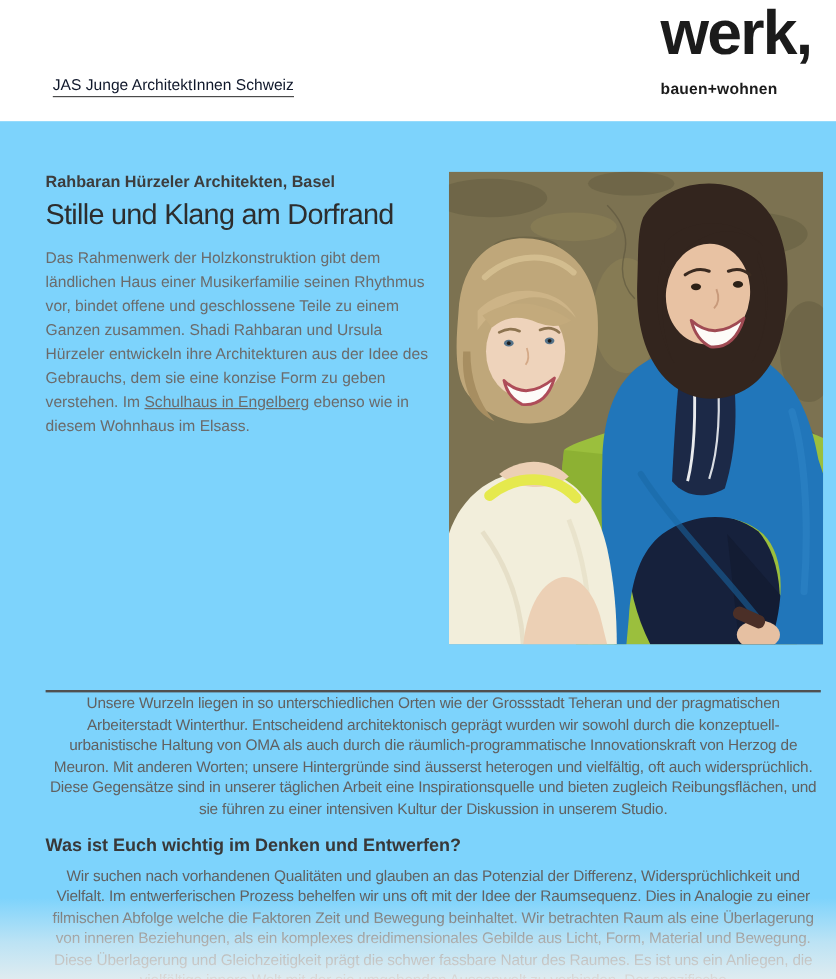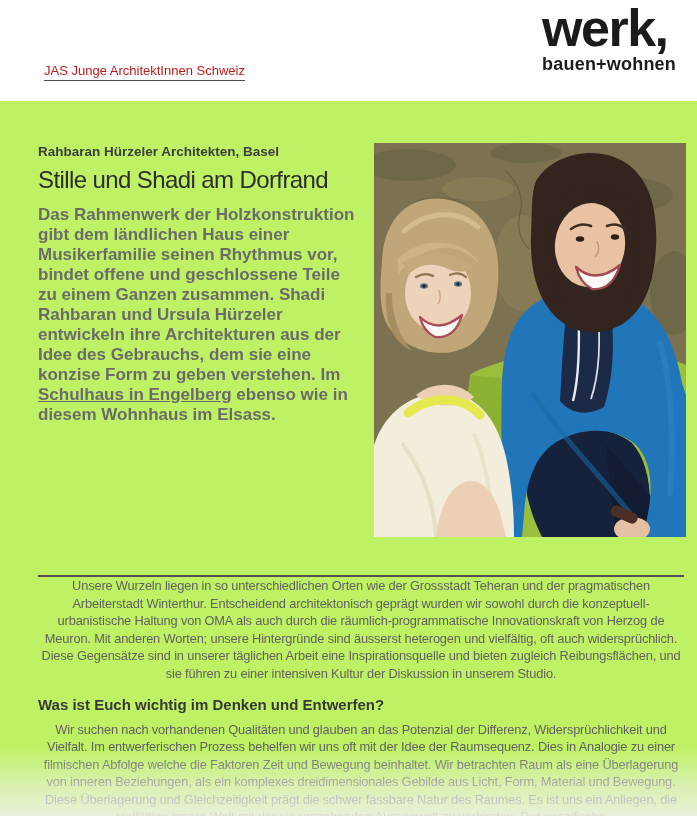--- a/index.html
+++ b/index.html
@@ -5,39 +5,39 @@
   html,body{margin:0;padding:0;background:#ffffff;}
   .page{
     position:relative;width:697px;height:816px;background:#ffffff;
     overflow:hidden;font-family:"Liberation Sans",sans-serif;
     -webkit-font-smoothing:antialiased;
   }
   
   .topbar{position:relative;height:101px;background:#ffffff;}
   .nav-link{
     position:absolute;left:44px;top:63px;
-    font-size:13px;color:#b91c1c;text-decoration:none;
+    font-size:13px;color:#0f172a;text-decoration:none;
     border-bottom:1px solid #4a4a4a;padding-bottom:2px;cursor:pointer;
   }
   .logo{position:absolute;right:21px;top:6px;color:#1b1b1b;cursor:pointer;text-align:left;}
   .logo-main{font-size:52px;font-weight:700;line-height:0.88;letter-spacing:-1.5px;}
-  .logo-sub{font-size:18px;font-weight:700;letter-spacing:0.2px;margin-top:2px;}
+  .logo-sub{font-size:13px;font-weight:700;letter-spacing:0.2px;margin-top:14px;}
   
   .content{
-    position:relative;height:715px;background:#bef264;
+    position:relative;height:715px;background:#7dd3fc;
     padding:42px 13px 0 38px;box-sizing:border-box;
   }
   .article-row{display:flex;gap:14px;align-items:flex-start;}
   .article-text{flex:0 0 322px;width:322px;}
   .kicker{font-size:13.5px;font-weight:700;color:#3d3d3d;margin:0 0 4px;line-height:1.3;}
   .title{
     font-size:24px;font-weight:500;color:#2d2d2d;margin:0 0 10px;
     letter-spacing:-0.6px;line-height:1.25;white-space:nowrap;
   }
-  .lead{font-size:17px;line-height:20px;color:#6b6b6b;margin:0;font-weight:bold;}
+  .lead{font-size:13px;line-height:20px;color:#6b6b6b;margin:0;}
   .lead-link{color:#6b6b6b;text-decoration:underline;cursor:pointer;}
   .photo{flex:0 0 312px;width:312px;height:394px;margin:0;overflow:hidden;}
   .photo svg{display:block;}
   .rule{border:none;border-top:2px solid #505050;margin:38px 0 0;width:100%;}
   .qa h2{font-size:15px;font-weight:700;color:#383838;margin:17px 0 6px;line-height:1.25;}
   .qa p{font-size:12.8px;line-height:17.5px;color:#616161;margin:0;letter-spacing:-0.15px;text-align:center;}
   .qa.second h2{margin-top:14px;}
   .fade{
     position:absolute;left:0;right:0;bottom:0;height:68px;pointer-events:none;
     background:linear-gradient(to bottom, rgba(240,240,238,0) 0%, rgba(240,240,238,0.55) 55%, rgba(240,240,238,0.85) 100%);
@@ -54,21 +54,21 @@
       <div class="logo-main">werk,</div>
       <div class="logo-sub">bauen+wohnen</div>
     </div>
   </header>
 
   <main class="content">
 
     <div class="article-row">
       <div class="article-text">
         <div class="kicker">Rahbaran Hürzeler Architekten, Basel</div>
-        <h1 class="title">Stille und Shadi am Dorfrand</h1>
+        <h1 class="title">Stille und Klang am Dorfrand</h1>
         <p class="lead"><span>Das Rahmenwerk der Holzkonstruktion gibt dem ländlichen Haus einer Musikerfamilie seinen Rhythmus vor, bindet offene und geschlossene Teile zu einem Ganzen zusammen. Shadi Rahbaran und Ursula Hürzeler entwickeln ihre Architekturen aus der Idee des Gebrauchs, dem sie eine konzise Form zu geben verstehen. Im </span><a class="lead-link">Schulhaus in Engelberg</a><span> ebenso wie in diesem Wohnhaus im Elsass.</span></p>
       </div>
 
       <figure class="photo">
         <svg viewBox="0 0 312 394" width="312" height="394" xmlns="http://www.w3.org/2000/svg">
           <defs>
               <clipPath id="pc">
                 <rect width="312" height="394"></rect>
               </clipPath>
             </defs>

